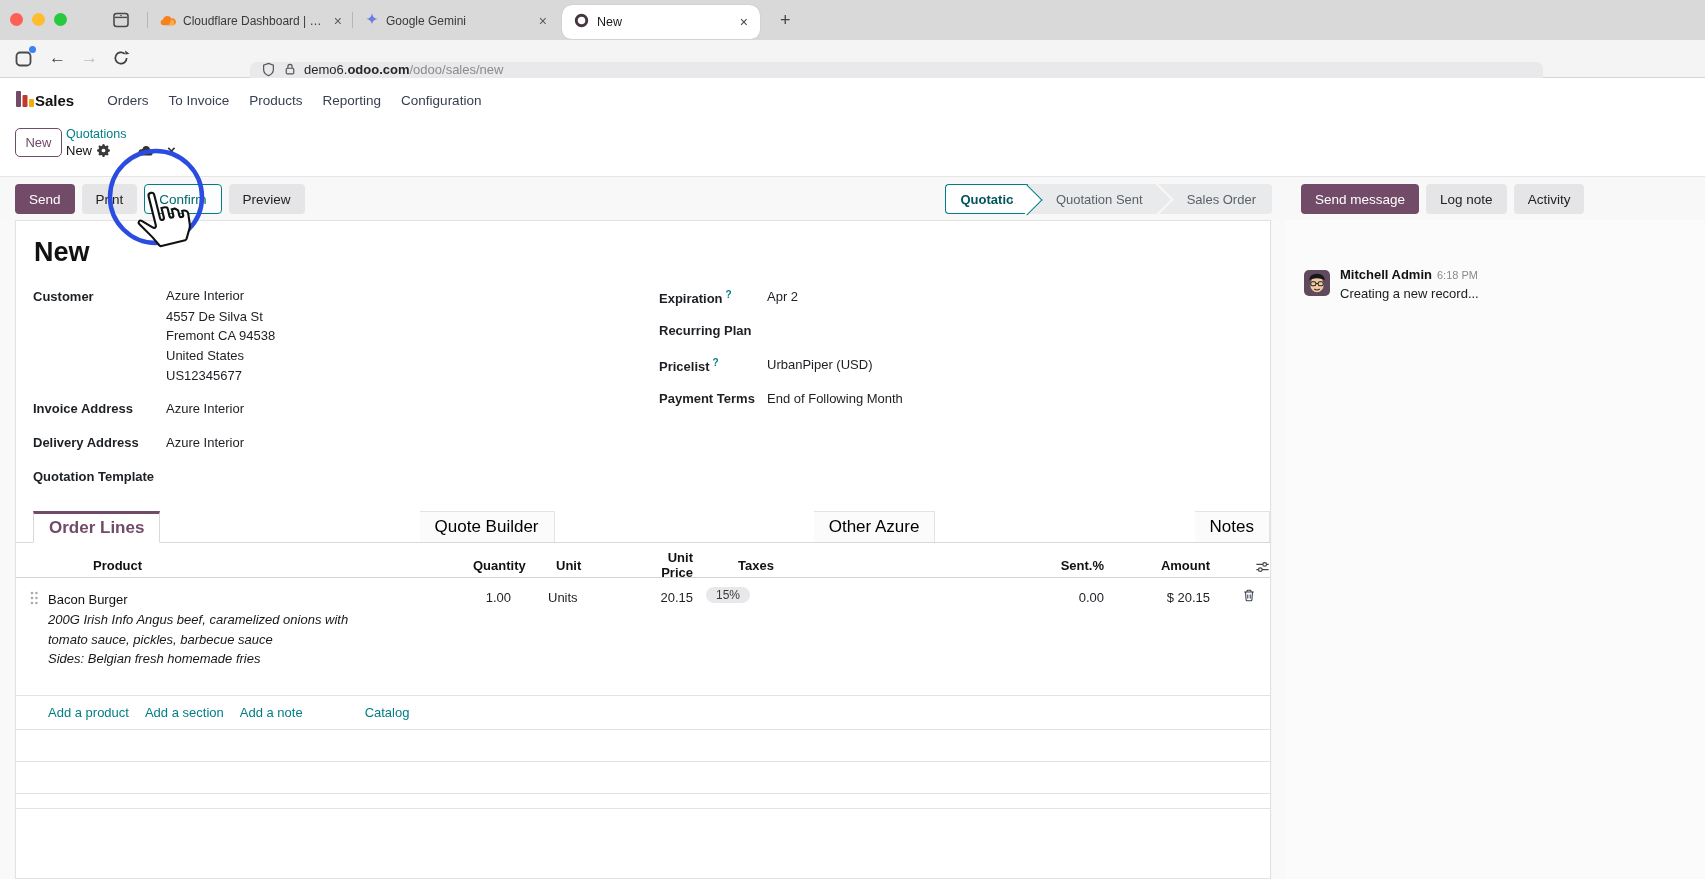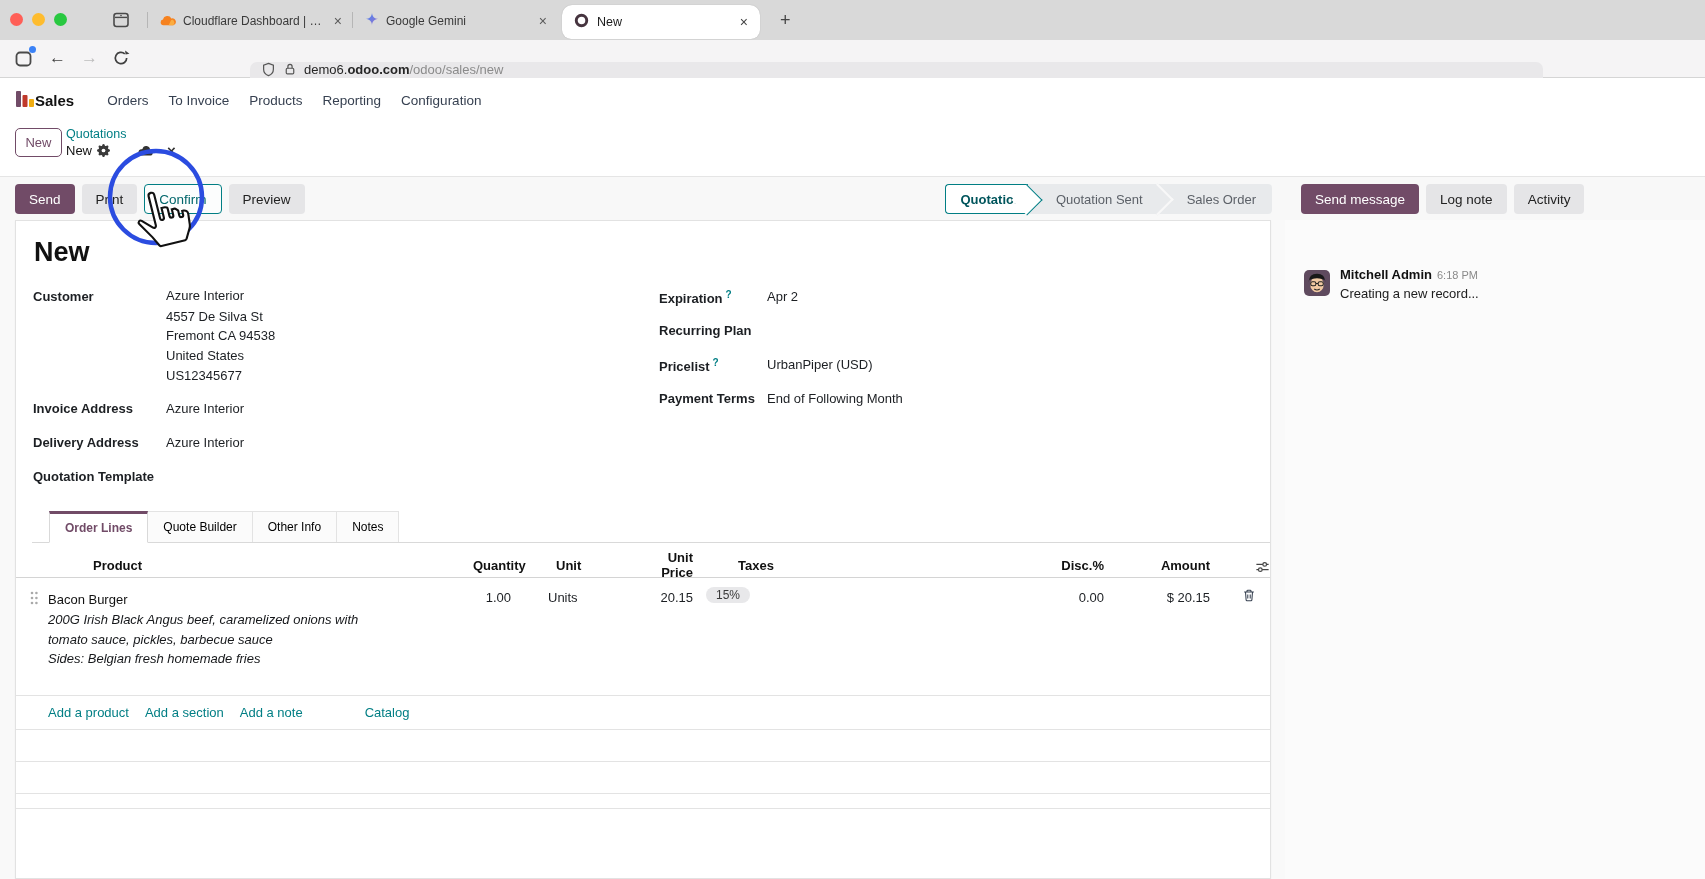--- a/index.html
+++ b/index.html
@@ -76,21 +76,21 @@
   .frow { position:absolute; display:flex; font-size:13px; }
   .frow-l { left:17px; } .frow-r { left:643px; }
   .flabel { width:133px; font-weight:600; color:#1c1f23; flex-shrink:0; }
   .flabel-r { width:108px; font-weight:600; color:#1c1f23; flex-shrink:0; }
   .fvalue { color:#1c1f23; }
   .addr-block { line-height:19.7px; margin-top:-3px; }
   .addr-block div:first-child { margin-bottom:1px; }
   .help-sup { color:#017E84; font-size:10px; vertical-align:super; margin-left:3px; font-weight:600; }
 
   
-  .tab-strip { position:absolute; top:290px; left:16px; right:0; height:32px; border-bottom:1px solid #d9d9d9; display:flex; padding-left:17px; font-size:12px; }
+  .tab-strip { position:absolute; top:290px; left:0; right:0; height:32px; border-bottom:1px solid #d9d9d9; display:flex; padding-left:17px; font-size:17px;justify-content:space-between; }
   .ntab { display:flex; align-items:center; padding:0 15px; background:#fbfbfb; border:1px solid #e3e3e3; border-bottom:none; color:#000000; }
   .ntab + .ntab { border-left:none; }
   .ntab-active { background:#fff; border:1px solid #d9d9d9; border-bottom:1px solid #fff; border-top:3px solid #714B67; color:#714B67; font-weight:600; margin-bottom:-1px; }
 
   
   .ol-grid { display:grid; grid-template-columns:32px 380px 83px 90px 92px 1fr 90px 106px 60px; }
   .ol-head { position:absolute; top:329px; left:0; right:0; height:28px; border-bottom:1px solid #d4d4d4; font-size:13px; font-weight:700; color:#111; align-items:center; }
   .ol-row { position:absolute; top:357px; left:0; right:0; height:118px; border-bottom:1px solid #e3e3e3; font-size:13px; align-items:start; }
   .c-right { text-align:right; }
   .c-unit { padding-left:37px; }
@@ -309,32 +309,32 @@
       <span class="fvalue">UrbanPiper (USD)</span>
     </div>
     <div class="frow frow-r" style="top:170px">
       <span class="flabel-r">Payment Terms</span>
       <span class="fvalue">End of Following Month</span>
     </div>
 
     <div class="tab-strip">
       <span class="ntab ntab-active">Order Lines</span>
       <span class="ntab">Quote Builder</span>
-      <span class="ntab">Other Info</span>
+      <span class="ntab">Other Azure</span>
       <span class="ntab">Notes</span>
     </div>
 
     <div class="ol-grid ol-head">
       <div></div>
       <div>Product</div>
       <div class="c-right">Quantity</div>
       <div class="c-unit">Unit</div>
       <div class="c-right">Unit Price</div>
       <div class="c-tax">Taxes</div>
-      <div class="c-right">Disc.%</div>
+      <div class="c-right">Sent.%</div>
       <div class="c-right">Amount</div>
       <div class="c-icon" style="padding-top:6px">
         <svg width="15" height="14" viewBox="0 0 16 16">
             <line x1="1" y1="5" x2="15" y2="5" stroke="#444" stroke-width="1.4"></line>
             <circle cx="10.5" cy="5" r="2.1" fill="#fff" stroke="#444" stroke-width="1.4"></circle>
             <line x1="1" y1="11" x2="15" y2="11" stroke="#444" stroke-width="1.4"></line>
             <circle cx="5.5" cy="11" r="2.1" fill="#fff" stroke="#444" stroke-width="1.4"></circle>
           </svg>
       </div>
     </div>
@@ -348,21 +348,21 @@
               <circle cx="3" cy="8" r="1.3"></circle>
               <circle cx="7.4" cy="8" r="1.3"></circle>
               <circle cx="3" cy="13" r="1.3"></circle>
               <circle cx="7.4" cy="13" r="1.3"></circle>
             </g>
           </svg>
       </div>
       <div>
         <div class="prod-name">Bacon Burger</div>
         <div class="prod-desc">
-          <div>200G Irish Black Angus beef, caramelized onions with</div>
+          <div>200G Irish Info Angus beef, caramelized onions with</div>
           <div>tomato sauce, pickles, barbecue sauce</div>
           <div>Sides: Belgian fresh homemade fries</div>
         </div>
       </div>
       <div class="c-right">1.00</div>
       <div class="c-unit">Units</div>
       <div class="c-right">20.15</div>
       <div class="c-tax" style="padding-top:9px"><span class="tax-pill">15%</span></div>
       <div class="c-right">0.00</div>
       <div class="c-right">$ 20.15</div>

